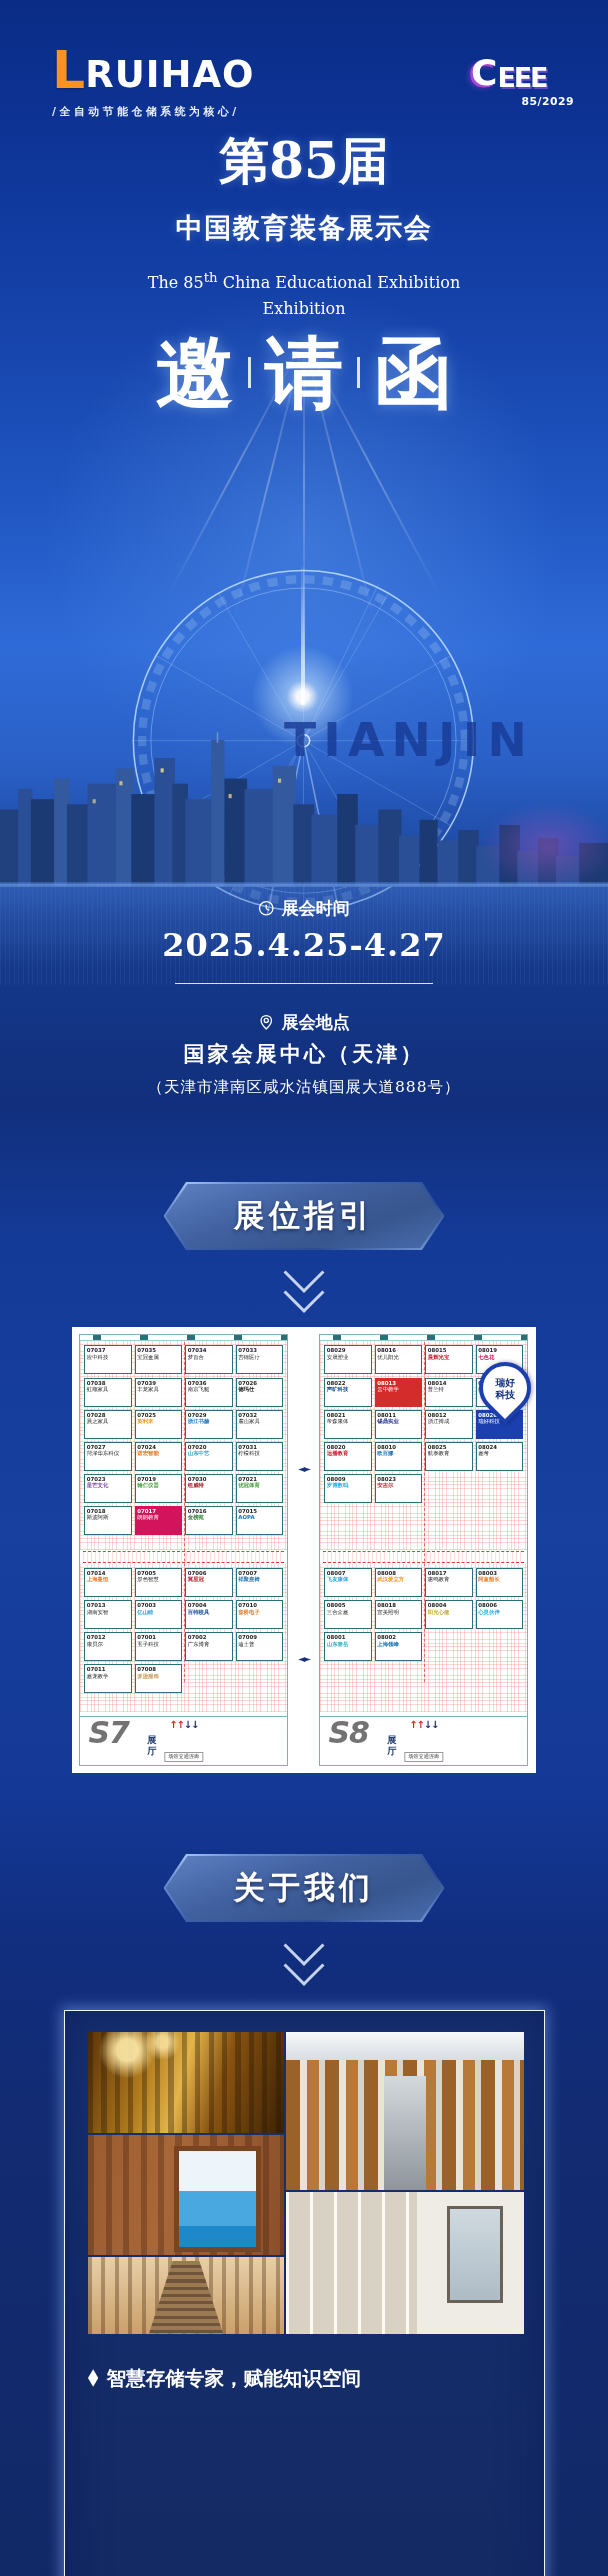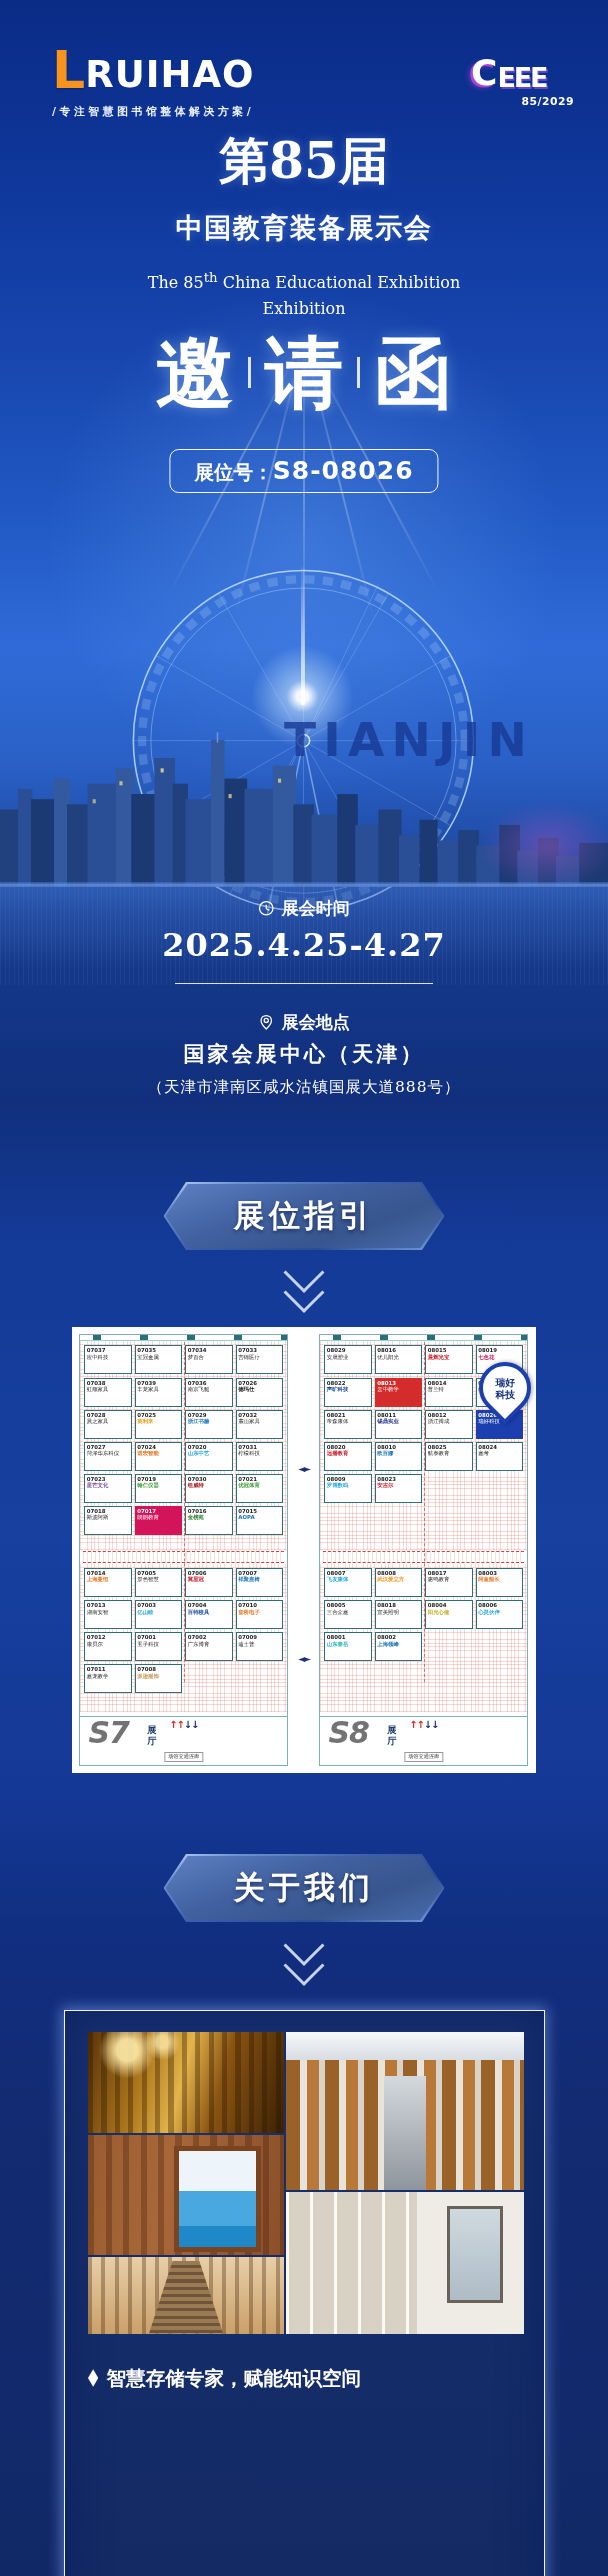--- a/index.html
+++ b/index.html
@@ -95,22 +95,22 @@
   .corridor{height:10.3px;margin:1px 3.1px;border-top:1.5px dashed #E03A3A;border-bottom:1.5px dashed #E03A3A;
     background:repeating-linear-gradient(90deg,rgba(231,76,60,.18) 0 1px,transparent 1px 4.1px);}
   .booth{background:#fff;border:0.8px solid #2E6E79;padding:1px 1.5px;font-size:5.4px;line-height:1.2;
     color:#222;overflow:hidden;z-index:2;}
   .bno{display:block;font-weight:bold;}
   .bnm{display:block;}
   .booth.hl{background:#1B3FAF;border-color:#1B3FAF;color:#fff;}
   .hall-foot{margin-top:auto;height:48px;border-top:1px solid #7FB0B8;position:relative;}
   .hall-code{position:absolute;left:8.2px;top:1px;font-style:italic;font-weight:bold;font-size:30px;
     color:#737373;letter-spacing:-1px;line-height:1;}
-  .hall-hall{position:absolute;left:67px;top:9px;width:11.3px;font-size:9.3px;font-weight:bold;
-    color:#1F3A6E;line-height:1.15;word-break:break-all;font-family:Liberation Mono, monospace;}
+  .hall-hall{position:absolute;left:67px;top:18px;width:11.3px;font-size:9.3px;font-weight:bold;
+    color:#1F3A6E;line-height:1.15;word-break:break-all;}
   .foot-arrows{position:absolute;left:50%;transform:translateX(-50%);top:2.1px;font-size:9.8px;
     font-weight:bold;letter-spacing:-1px;}
   .arr-up::before{content:"↑↑";color:#D42B2B;}
   .arr-down::before{content:"↓↓";color:#1B2F7E;}
   .corridor-label{position:absolute;bottom:3.1px;left:50%;transform:translateX(-50%);font-size:5.2px;
     color:#444;border:0.5px solid #999;padding:0.5px 3.1px;background:#fff;white-space:nowrap;}
   .hall-gap{width:31px;position:relative;}
   .gap-arrows{position:absolute;left:50%;transform:translateX(-50%);font-weight:bold;color:#1B2F7E;
     font-size:9.3px;letter-spacing:-1.5px;}
   .gap-arrows::before{content:"◄►";}
@@ -173,21 +173,21 @@
   <div class="abs ray" style="transform:rotate(-28deg);"></div>
   <div class="abs ray" style="transform:rotate(-14deg);"></div>
   <div class="abs ray"></div>
   <div class="abs ray" style="transform:rotate(14deg);"></div>
   <div class="abs ray" style="transform:rotate(28deg);"></div>
 
   <div class="abs logo-row">
     <span class="logo-l">L</span>
       <span class="logo-rest">RUIHAO</span>
   </div>
-  <div class="abs tagline">/专注智慧图书馆整体解决方案/</div>
+  <div class="abs tagline">/全自动节能仓储系统为核心/</div>
 
   <div class="abs ceee">
     <div style="display:flex;align-items:flex-end;">
       <span class="ceee-c">C</span>
       <span class="ceee-e">EEE</span>
     </div>
     <span class="ceee-year">85/2029</span>
   </div>
 
   <div class="abs t1 serif">第85届</div>
@@ -198,24 +198,20 @@
   </div>
 
   <div class="abs inv" style="width:100%;">
     <span class="inv-ch serif">邀</span>
     <span class="inv-sep"></span>
     <span class="inv-ch serif">请</span>
     <span class="inv-sep"></span>
     <span class="inv-ch serif">函</span>
   </div>
 
-  <div class="abs ctr badge">
-    <span class="badge-label">展位号：</span>
-    <span class="badge-number">S8-08026</span>
-  </div>
 
   <svg class="abs" style="left:88px;top:556px;" width="433" height="361" viewBox="0 0 840 700">
     <g stroke="rgba(200,230,255,0.8)" fill="none">
       <circle cx="418" cy="358" r="330" stroke-width="3"></circle>
       <circle cx="418" cy="358" r="296" stroke-width="1.5" stroke="rgba(180,215,255,0.55)"></circle>
       <circle cx="418" cy="358" r="313" stroke-width="16" stroke="rgba(190,225,255,0.22)" stroke-dasharray="20 16"></circle>
       <g stroke="rgba(170,205,255,0.35)" stroke-width="1.5">
         <line x1="418" y1="358" x2="418" y2="28"></line>
           <line x1="418" y1="358" x2="583" y2="72"></line>
         <line x1="418" y1="358" x2="704" y2="193"></line>

